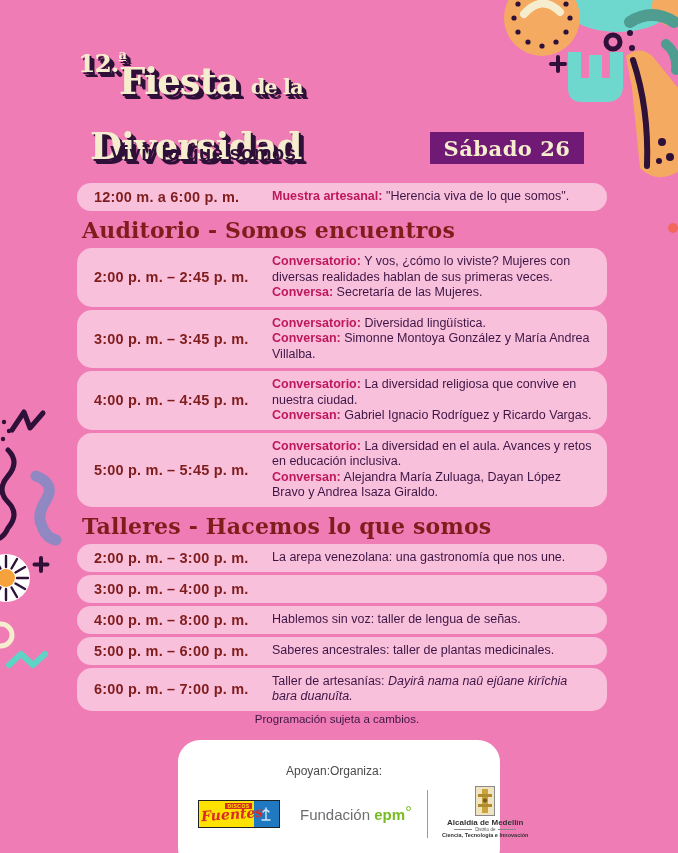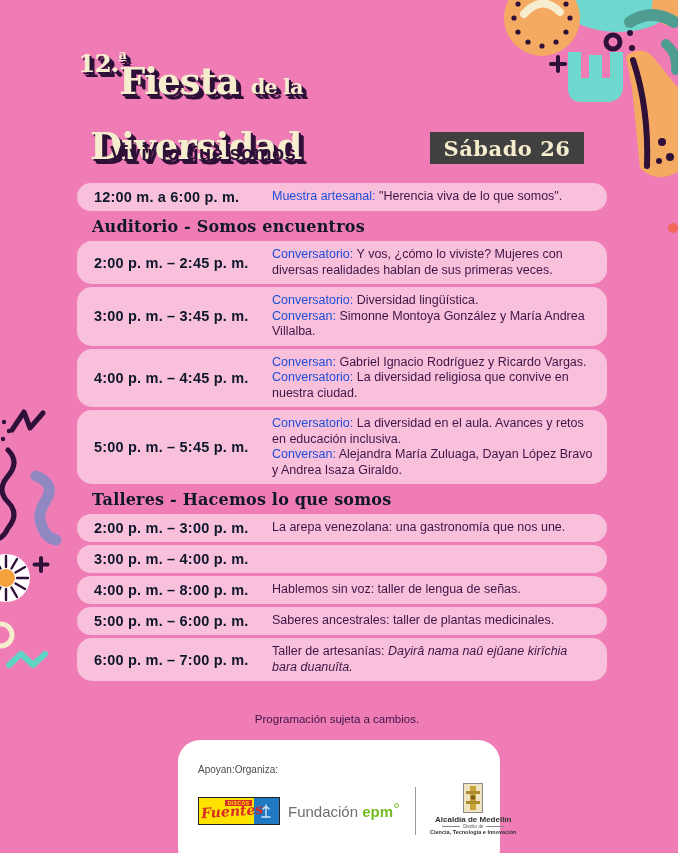--- a/index.html
+++ b/index.html
@@ -26,74 +26,74 @@
   .t-line1{position:absolute;left:41px;top:14px;font-size:37px;letter-spacing:-1px;white-space:nowrap;}
   .t-line1 .dela{font-size:21px;}
   .t-line2{position:absolute;left:12px;top:51px;font-size:37px;letter-spacing:-1px;white-space:nowrap;margin-top:28px;}
   .tagline{
     position:absolute;left:32px;top:97px;
     font-family:"Liberation Sans", sans-serif;font-weight:bold;
     font-size:20px;color:#2E1038;letter-spacing:0.5px;white-space:nowrap;text-align:right;
   }
   .day-badge{
     position:absolute;left:430px;top:132px;width:154px;height:32px;
-    background:#404040;color:#F6EDCE;
+    background:#701a75;color:#F6EDCE;
     font-family:"DejaVu Serif", serif;font-weight:bold;font-size:21px;
     display:flex;align-items:center;justify-content:center;letter-spacing:0.5px;text-align:center;
   }
 
   
   .schedule{position:absolute;left:77px;top:183px;width:530px;}
   .row{
     background:#F9C0DC;border-radius:15px;display:flex;align-items:center;
     padding:6px 12px 6px 17px;margin-bottom:3px;
   }
   .time{
-    flex:0 0 178px;font-weight:bold;font-size:14.5px;color:#0f172a;
+    flex:0 0 178px;font-weight:bold;font-size:14.5px;color:#7f1d1d;
     letter-spacing:0.2px;
   }
   .desc{flex:1;font-size:12.5px;line-height:15.5px;color:#3D1545;}
-  .desc b{font-weight:normal;color:#1d4ed8;}
+  .desc b{font-weight:bold;color:#be185d;}
   .part{display:block;}
   .section-title{
-    font-family:"DejaVu Serif", serif;font-weight:bold;font-size:16px;
-    color:#0f172a;margin:6px 0 5px 15px;letter-spacing:0.2px;
+    font-family:"DejaVu Serif", serif;font-weight:bold;font-size:22px;
+    color:#7f1d1d;margin:6px 0 5px 5px;letter-spacing:0.2px;
   }
 
   
   .note{
     position:absolute;top:713px;left:0;width:674px;text-align:center;
     font-size:11.5px;color:#3D1545;
   }
   .sponsor-card{
     position:absolute;left:178px;top:740px;width:322px;height:130px;
     background:#ffffff;border-radius:22px;
   }
   .card-labels{
-    display:flex;justify-content:flex-start;
-    padding:24px 30px 0 20px;font-size:10px;color:#4a4a4a;
+    display:flex;justify-content:center;
+    padding:24px 30px 0 20px;font-size:12px;color:#4a4a4a;
   }
   .logo-row{display:flex;align-items:center;padding:12px 10px 0 20px;}
 
   
   .df{display:flex;width:82px;height:28px;flex:0 0 auto;}
   .df-y{width:56px;background:#FFE200;border:1px solid #222;border-right:none;position:relative;}
   .df-script{
     position:absolute;left:2px;top:5px;font-family:"DejaVu Serif", serif;
     font-style:italic;font-weight:bold;font-size:14px;color:#D92B27;transform:rotate(-4deg);
   }
   .df-banner{
     position:absolute;top:2px;right:2px;background:#D92B27;color:#FFE200;
     font-size:5px;font-weight:bold;padding:0 2px;letter-spacing:0.5px;
   }
   .df-b{width:26px;background:#2079C0;border:1px solid #222;border-left:none;
     display:flex;align-items:center;justify-content:center;}
 
   
-  .fepm{margin-left:8px;font-size:15px;color:#6D6E71;white-space:nowrap;}
+  .fepm{margin-left:20px;font-size:15px;color:#6D6E71;white-space:nowrap;}
   .epm{color:#76BC21;font-weight:bold;}
   .epm::after{
     content:"";display:inline-block;width:3px;height:3px;
     border:1px solid #76BC21;border-radius:50%;vertical-align:9px;margin-left:1px;
   }
 
   .vdiv{width:1px;height:48px;background:#9a9a9a;margin:0 14px 0 16px;flex:0 0 auto;}
 
   
   .alc{display:flex;flex-direction:column;align-items:center;width:96px;margin-top:-4px;}
@@ -180,36 +180,37 @@
         <span class="part"><b>Muestra artesanal:</b><span> "Herencia viva de lo que somos".</span></span>
       </div>
     </div>
 
     <h2 class="section-title">Auditorio - Somos encuentros</h2>
 
     <div class="row">
       <div class="time">2:00 p. m. – 2:45 p. m.</div>
       <div class="desc">
         <span class="part"><b>Conversatorio:</b><span> Y vos, ¿cómo lo viviste? Mujeres con diversas realidades hablan de sus primeras veces.</span></span>
+        <span class="part"><b>Conversa:</b><span> Secretaría de las Mujeres.</span></span>
       </div>
     </div>
 
     <div class="row">
       <div class="time">3:00 p. m. – 3:45 p. m.</div>
       <div class="desc">
         <span class="part"><b>Conversatorio:</b><span> Diversidad lingüística.</span></span>
         <span class="part"><b>Conversan:</b><span> Simonne Montoya González y María Andrea Villalba.</span></span>
       </div>
     </div>
 
     <div class="row">
       <div class="time">4:00 p. m. – 4:45 p. m.</div>
       <div class="desc">
+        <span class="part"><b>Conversatorio:</b><span> La diversidad religiosa que convive en nuestra ciudad.</span></span>
         <span class="part"><b>Conversan:</b><span> Gabriel Ignacio Rodríguez y Ricardo Vargas.</span></span>
-        <span class="part"><b>Conversatorio:</b><span> La diversidad religiosa que convive en nuestra ciudad.</span></span>
       </div>
     </div>
 
     <div class="row">
       <div class="time">5:00 p. m. – 5:45 p. m.</div>
       <div class="desc">
         <span class="part"><b>Conversatorio:</b><span> La diversidad en el aula. Avances y retos en educación inclusiva.</span></span>
         <span class="part"><b>Conversan:</b><span> Alejandra María Zuluaga, Dayan López Bravo y Andrea Isaza Giraldo.</span></span>
       </div>
     </div>

